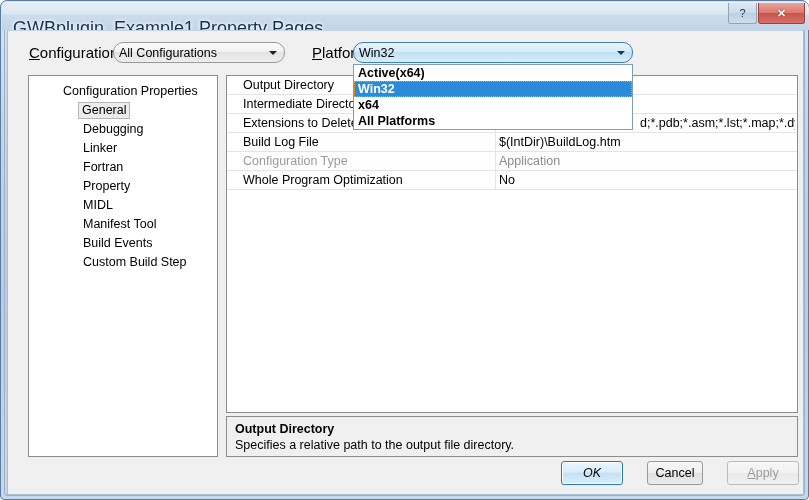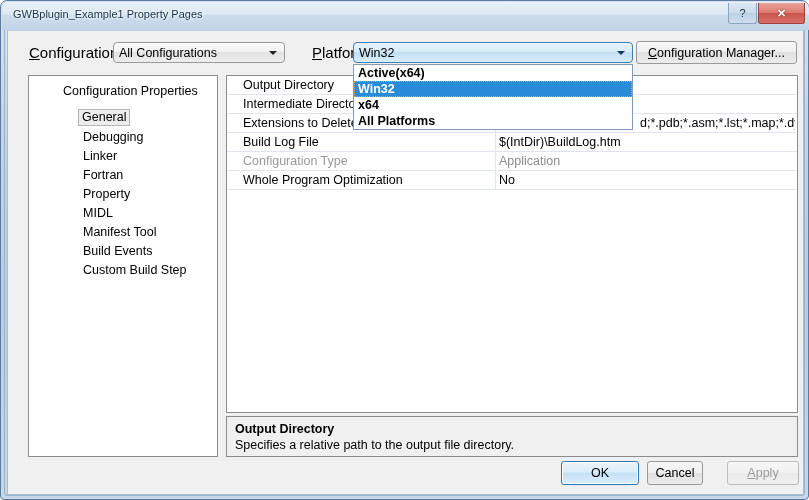--- a/index.html
+++ b/index.html
@@ -32,22 +32,22 @@
   
   .titlebar {
     position: absolute;
     left: 1px; top: 1px;
     width: 807px; height: 28px;
     border-radius: 6px 6px 0 0;
     background: linear-gradient(to bottom, #e9f0f7 0%, #dbe7f2 44%, #ccdcec 46%, #c2d4e8 100%);
   }
   .title-text {
     position: absolute;
-    left: 11px; top: 6px;
-    font-size: 11px;
+    left: 11px; top: 16px;
+    font-size: 18px;
     color: #17324f;
     white-space: nowrap;
     text-shadow: 0 0 3px #ffffff, 0 0 5px #ffffff;
   }
   .caption-buttons {
     position: absolute;
     right: 4px; top: 1px;
     display: flex;
     height: 21px;
   }
@@ -96,21 +96,21 @@
   }
   .lbl u { text-decoration: underline; }
 
   .label-config  { left: 21px; top: 13px; }
   .label-platform{ left: 304px; top: 13px; }
 
   .combo {
     position: absolute;
     height: 21px;
     border: 1px solid #9a9a9a;
-    border-radius: 4px;
+    border-radius: 10px;
     background: linear-gradient(to bottom, #fbfbfb 0%, #f1f1f1 48%, #e3e3e3 50%, #eeeeee 100%);
     font-size: 12.5px;
     color: #000;
     display: flex; align-items: center;
     padding-left: 5px;
     cursor: default;
   }
   .combo .arrow {
     position: absolute;
     right: 7px; top: 50%;
@@ -189,21 +189,20 @@
     height: 19px;
     line-height: 19px;
     padding-left: 22px;
     white-space: nowrap;
     cursor: default;
   }
   .tree-child { padding-left: 38px; }
   .tree-child .tnlabel {
     display: inline-block;
     padding: 0 4px;
-    margin-top: 8px;
   }
   .tree-child.selected .tnlabel {
     background: #ececec;
     border: 1px solid #b6b6b6;
     margin-left: -1px;
     line-height: 15px;
     padding: 0 3px;
   }
 
   
@@ -263,24 +262,25 @@
     line-height: 16px;
   }
   .desc-body {
     font-size: 12.5px;
     color: #000;
     line-height: 17px;
   }
 
   
   .btn-ok {
-    left: 553px; top: 430px; width: 78px; height: 24px;
+    left: 553px; top: 430px; width: 62px; height: 24px;
     border: 1px solid #2c79b8;
     background: linear-gradient(to bottom, #eaf4fc 0%, #dcedfa 46%, #c4e0f5 50%, #dceefb 100%);
     box-shadow: inset 0 0 0 1px #ffffff;
+    font-style: italic;
   }
   .btn-cancel { left: 639px; top: 430px; width: 56px; height: 24px; }
   .btn-apply {
     left: 719px; top: 430px; width: 72px; height: 24px;
     color: #9d9d9d;
     background: linear-gradient(to bottom, #f6f6f6 0%, #f1f1f1 48%, #eaeaea 50%, #f0f0f0 100%);
     border: 1px solid #bcbcbc;
   }
 </style>
 </head>
@@ -309,23 +309,20 @@
       </div>
 
       <div class="lbl label-platform">
         <u>P</u><span>latform:</span>
       </div>
       <div class="combo combo-platform">
         <span>Win32</span>
         <span class="arrow"></span>
       </div>
 
-      <div class="btn btn-cfgmgr">
-        <span><u>C</u>onfiguration Manager...</span>
-      </div>
     </div>
 
     <div class="treepanel">
       <div class="tree-root">
         <div class="tree-node">Configuration Properties</div>
         <div class="tree-node tree-child selected"><span class="tnlabel">General</span></div>
         <div class="tree-node tree-child"><span class="tnlabel">Debugging</span></div>
         <div class="tree-node tree-child"><span class="tnlabel">Linker</span></div>
         <div class="tree-node tree-child"><span class="tnlabel">Fortran</span></div>
         <div class="tree-node tree-child"><span class="tnlabel">Property</span></div>

